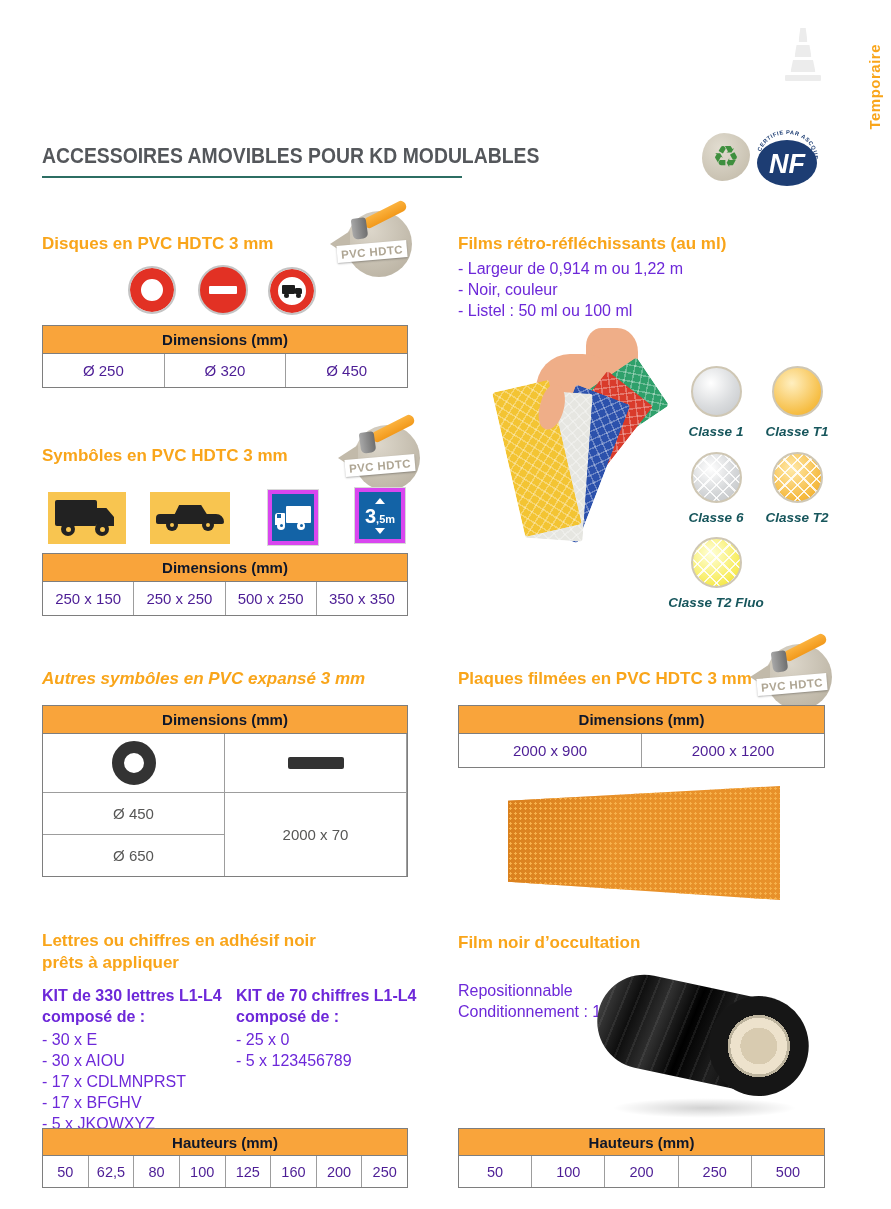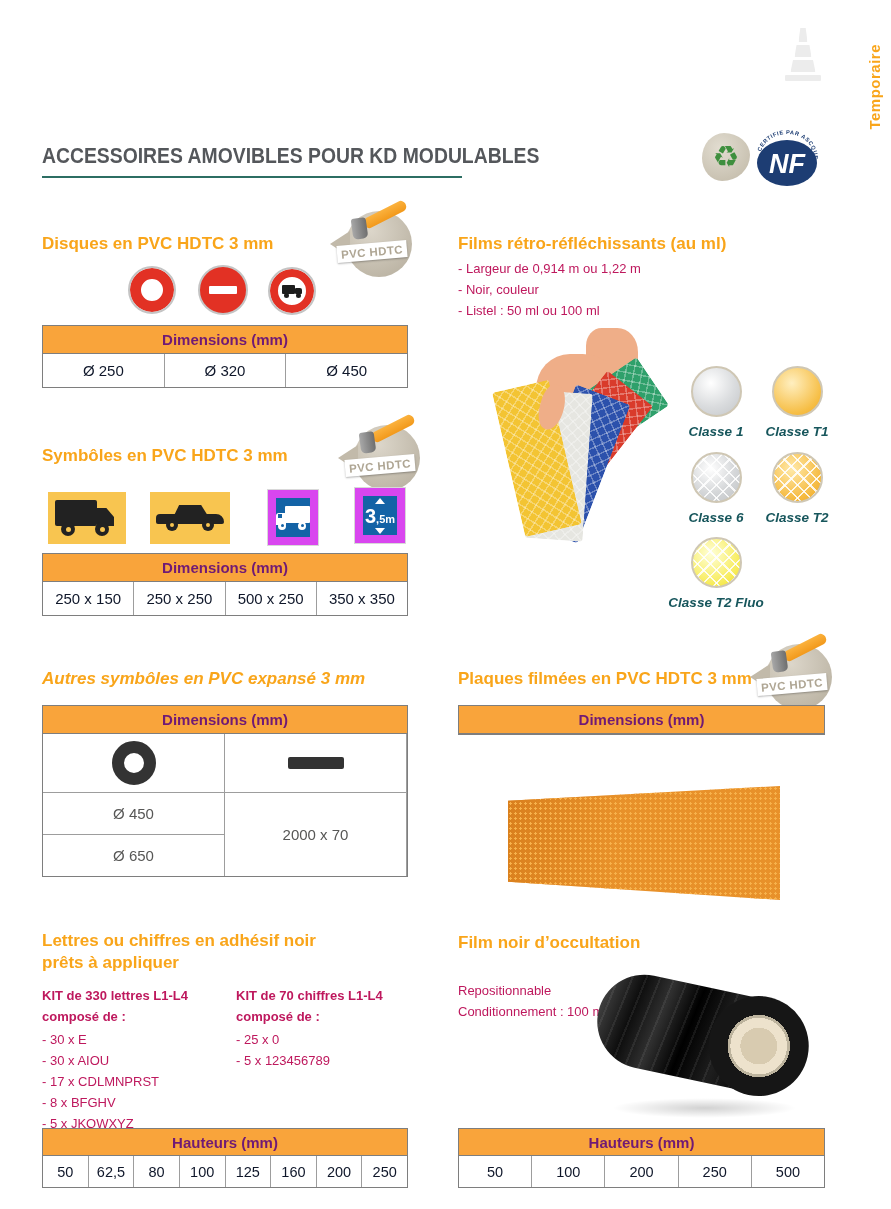--- a/index.html
+++ b/index.html
@@ -23,42 +23,42 @@
   .cone .c1{top:0;width:9px;height:14px;transform:translateX(-50%);clip-path:polygon(20% 0,80% 0,100% 100%,0 100%);}
   .cone .c2{top:17px;width:17px;height:12px;transform:translateX(-50%);clip-path:polygon(12% 0,88% 0,100% 100%,0 100%);}
   .cone .c3{top:32px;width:25px;height:12px;transform:translateX(-50%);clip-path:polygon(10% 0,90% 0,100% 100%,0 100%);}
   .cone .c4{top:47px;width:36px;height:6px;transform:translateX(-50%);border-radius:1px;}
 
   .side-tab{position:absolute;right:8px;top:44px;writing-mode:vertical-rl;transform:rotate(180deg);
     color:#F9A51A;font-weight:bold;font-size:15px;letter-spacing:.5px;}
 
   
   .h-orange{position:absolute;margin:0;font-size:17px;font-weight:bold;color:#F9A51A;line-height:22px;}
-  .txt{position:absolute;font-size:13px;color:#be185d;line-height:21px;}
+  .txt{position:absolute;font-size:16px;color:#6d28d9;line-height:21px;}
 
   
   .badge{position:absolute;width:84px;height:78px;}
   .badge .drop{position:absolute;right:0;top:8px;width:66px;height:66px;border-radius:50%;
     background:radial-gradient(circle at 38% 30%,#DCD6CA,#B4AC9B);}
   .badge .point{position:absolute;left:2px;top:28px;width:0;height:0;
     border-top:13px solid transparent;border-bottom:13px solid transparent;border-right:20px solid #C2BAAA;}
   .badge .handle{position:absolute;right:4px;top:6px;width:46px;height:11px;border-radius:5px;
     background:linear-gradient(#FBB23E,#F2991B);transform:rotate(-27deg);}
   .badge .head{position:absolute;left:24px;top:15px;width:15px;height:21px;border-radius:3px 3px 5px 5px;
     background:linear-gradient(90deg,#A8A8A8,#6E6E6E);transform:rotate(-8deg);}
   .badge .banner{position:absolute;left:9px;top:40px;width:70px;height:17px;background:#fff;
     box-shadow:0 1px 2px rgba(0,0,0,.3);transform:rotate(-5deg);display:flex;align-items:center;justify-content:center;
     font-size:11.5px;font-weight:bold;color:#AFA694;letter-spacing:.4px;}
 
   
   .tbl{position:absolute;background:#fff;border:1px solid #7E7E7E;box-sizing:border-box;}
-  .tbl-head{background:#F9A43B;color:#701a75;font-weight:bold;font-size:15px;height:27px;
+  .tbl-head{background:#F9A43B;color:#0f172a;font-weight:bold;font-size:15px;height:27px;
     display:flex;align-items:center;justify-content:center;border-bottom:1px solid #7E7E7E;}
   .tbl-row{display:flex;}
-  .tbl-cell{flex:1;display:flex;align-items:center;justify-content:center;font-size:15px;color:#0f172a;
+  .tbl-cell{flex:1;display:flex;align-items:center;justify-content:center;font-size:15px;color:#4c1d95;
     border-right:1px solid #9D9D9D;}
   .tbl-cell:last-child{border-right:none;}
 
   .a-col{flex:1;border-right:1px solid #9D9D9D;display:flex;flex-direction:column;}
   .a-col.last{border-right:none;}
   .a-sym{height:58px;border-bottom:1px solid #9D9D9D;display:flex;align-items:center;justify-content:center;}
   .a-val{height:41px;display:flex;align-items:center;justify-content:center;font-size:15px;}
   .a-val.b2{border-top:1px solid #9D9D9D;}
   .a-val.tall{height:83px;}
 
@@ -70,21 +70,21 @@
   .disc.tring{box-shadow:inset 0 0 0 8px #E23124;display:flex;align-items:center;justify-content:center;}
 
   .mini-truck{position:relative;width:21px;height:13px;}
   .mini-truck .box{position:absolute;left:0;top:0;width:13px;height:9px;background:#1d1d1d;border-radius:1px;}
   .mini-truck .cab{position:absolute;left:13px;top:3px;width:7px;height:6px;background:#1d1d1d;border-radius:1px 2px 1px 1px;}
   .mini-truck .w{position:absolute;bottom:0;width:5px;height:5px;border-radius:50%;background:#1d1d1d;}
 
   
   .panel{position:absolute;box-sizing:border-box;}
   .panel.yellow{background:#F8C550;}
-  .panel.blue{background:#1363A6;border:8px solid #d946ef;outline:1px solid #D8D8D8;}
+  .panel.blue{background:#1363A6;border:4px solid #d946ef;outline:1px solid #D8D8D8;}
 
   .big-truck{position:relative;width:64px;height:36px;}
   .big-truck .box{position:absolute;left:0;top:0;width:42px;height:26px;background:#222;border-radius:2px;}
   .big-truck .cab{position:absolute;left:42px;top:8px;width:17px;height:18px;background:#222;
     clip-path:polygon(0 0,55% 0,100% 50%,100% 100%,0 100%);}
   .big-truck .w{position:absolute;bottom:0;width:14px;height:14px;border-radius:50%;background:#222;
     display:flex;align-items:center;justify-content:center;}
   .big-truck .w i{width:5px;height:5px;border-radius:50%;background:#F8C550;}
 
   .car{position:relative;width:68px;height:26px;}
@@ -311,21 +311,21 @@
   <h2 class="h-orange" style="left:42px;top:930px;"><span>Lettres ou chiffres en adhésif noir</span><br>
     <span>prêts à appliquer</span></h2>
   <div class="txt" style="left:42px;top:985px;font-weight:bold;">
     <span>KIT de 330 lettres L1-L4</span><br>
     <span>composé de :</span>
   </div>
   <div class="txt" style="left:42px;top:1029px;">
     <div>- 30 x E</div>
     <div>- 30 x AIOU</div>
     <div>- 17 x CDLMNPRST</div>
-    <div>- 8 x BFGHV</div>
+    <div>- 17 x BFGHV</div>
     <div>- 5 x JKQWXYZ</div>
   </div>
   <div class="txt" style="left:236px;top:985px;font-weight:bold;">
     <span>KIT de 70 chiffres L1-L4</span><br>
     <span>composé de :</span>
   </div>
   <div class="txt" style="left:236px;top:1029px;">
     <div>- 25 x 0</div>
     <div>- 5 x 123456789</div>
   </div>
@@ -385,20 +385,24 @@
   <h2 class="h-orange" style="left:458px;top:668px;">Plaques filmées en PVC HDTC 3 mm</h2>
   <div class="badge" style="left:748px;top:636px;">
     <div class="drop"></div>
     <div class="point"></div>
     <div class="handle"></div>
     <div class="head"></div>
     <div class="banner">PVC HDTC</div>
   </div>
   <div class="tbl" style="left:458px;top:705px;width:367px;">
     <div class="tbl-head">Dimensions (mm)</div>
+    <div class="tbl-row" style="height:33px;">
+      <div class="tbl-cell">2000 x 900</div>
+      <div class="tbl-cell">2000 x 1200</div>
+    </div>
   </div>
   <div class="plate"></div>
 
   <h2 class="h-orange" style="left:458px;top:932px;">Film noir d’occultation</h2>
   <div class="txt" style="left:458px;top:960px;margin-top:20px;">
     <div>Repositionnable</div>
     <div>Conditionnement : 100 ml</div>
   </div>
   <div class="roll">
     <div class="shadow"></div>

